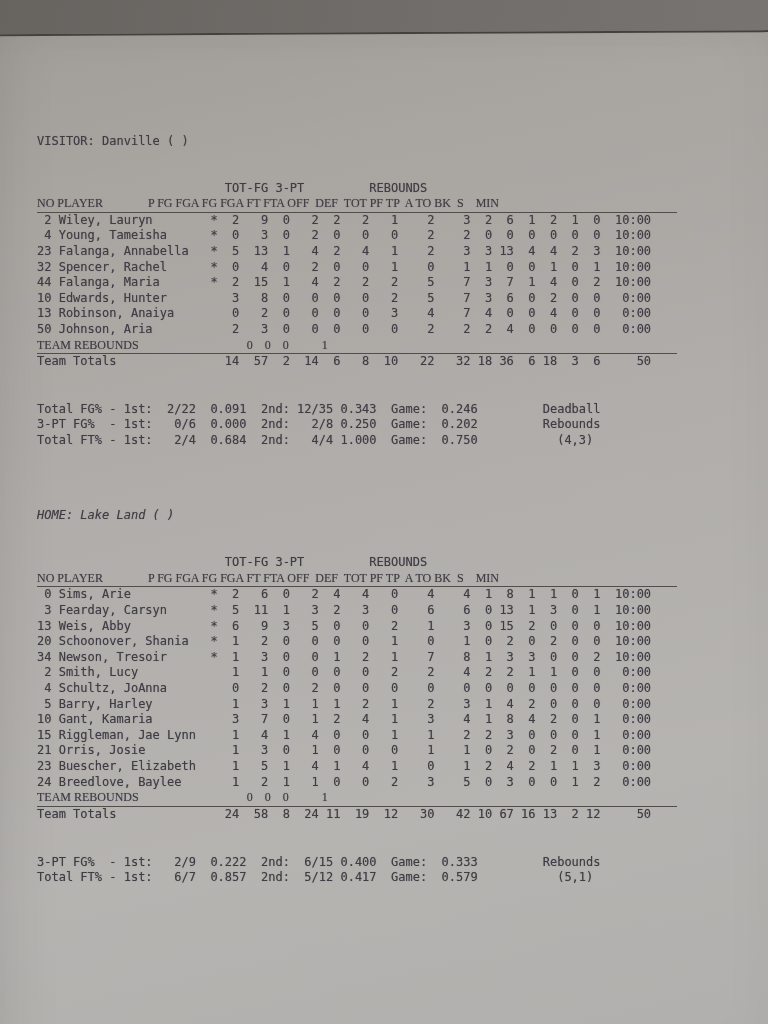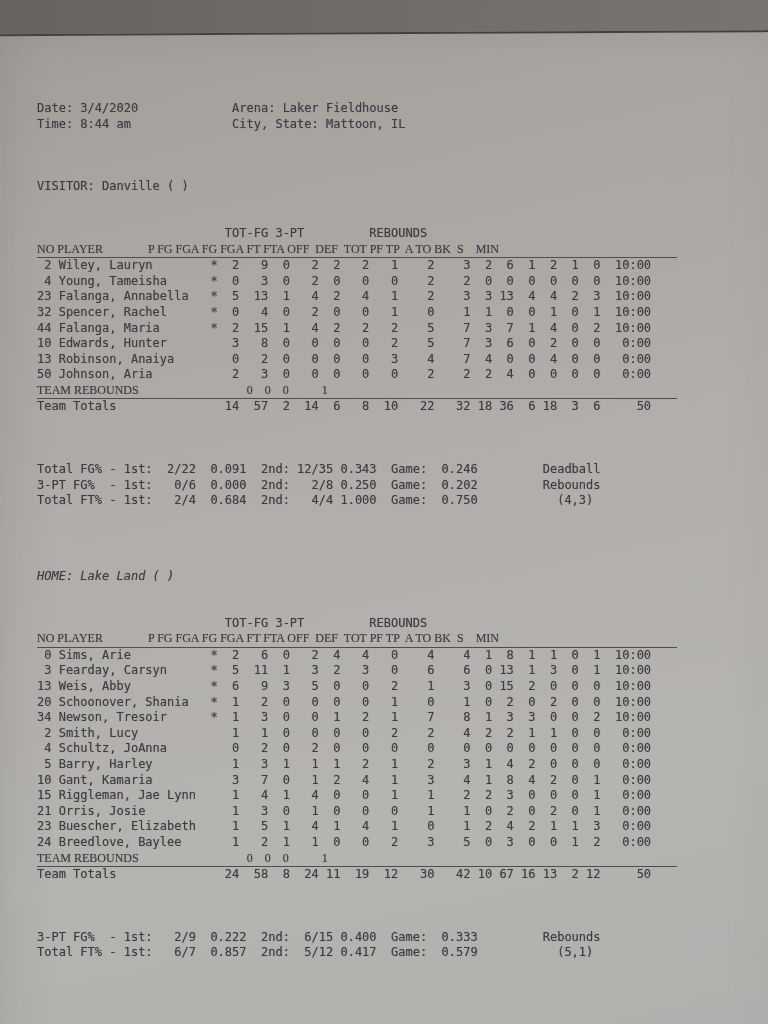--- a/index.html
+++ b/index.html
@@ -15,32 +15,31 @@
     background:linear-gradient(168deg,#a19d98 0%,#a9a5a1 16%,#b0adaa 42%,#b6b4b1 72%,#b1afad 100%);
     box-shadow:inset 40px 0 70px -40px rgba(0,0,0,0.14), inset -25px -15px 90px -50px rgba(0,0,0,0.10);
   }
   .sheet{
     position:absolute;left:37px;top:70px;width:640px;
     font-size:12px;line-height:15.6px;color:#3f3d44;
     white-space:pre;text-shadow:0 0 0.8px rgba(62,60,67,0.5);
   }
   .ln{white-space:pre;height:15.6px;}
   .u{border-bottom:1.2px solid #504d4a;font-family:Liberation Serif, serif;}
-  #visitor-title{}
+  #visitor-title{margin-top:17px;}
   #home-title{margin-top:13px;font-style:italic;}
   .grp-gap{margin-top:0;}
-  .pct-block{margin-top:16px;}
+  .pct-block{margin-top:1px;}
 </style>
 </head>
 <body>
 
 <div class="paper"></div>
 
 <div class="sheet">
-  <div id="game-info"><div class="ln">Date: 3/4/2020             Arena: Laker Fieldhouse</div><div class="ln">Time: 8:44 am              City, State: Mattoon, IL</div></div>
 
   <div class="ln" id="visitor-title">VISITOR: Danville ( )</div>
   <div id="visitor-table"><div class="ln grp-gap">                          TOT-FG 3-PT         REBOUNDS</div><div class="ln u">NO PLAYER               P FG FGA FG FGA FT FTA OFF  DEF  TOT PF TP  A TO BK  S    MIN</div><div class="ln"> 2 Wiley, Lauryn        *  2   9  0   2  2   2   1    2    3  2  6  1  2  1  0  10:00</div><div class="ln"> 4 Young, Tameisha      *  0   3  0   2  0   0   0    2    2  0  0  0  0  0  0  10:00</div><div class="ln">23 Falanga, Annabella   *  5  13  1   4  2   4   1    2    3  3 13  4  4  2  3  10:00</div><div class="ln">32 Spencer, Rachel      *  0   4  0   2  0   0   1    0    1  1  0  0  1  0  1  10:00</div><div class="ln">44 Falanga, Maria       *  2  15  1   4  2   2   2    5    7  3  7  1  4  0  2  10:00</div><div class="ln">10 Edwards, Hunter         3   8  0   0  0   0   2    5    7  3  6  0  2  0  0   0:00</div><div class="ln">13 Robinson, Anaiya        0   2  0   0  0   0   3    4    7  4  0  0  4  0  0   0:00</div><div class="ln">50 Johnson, Aria           2   3  0   0  0   0   0    2    2  2  4  0  0  0  0   0:00</div><div class="ln u">TEAM REBOUNDS                                    0    0    0           1             </div><div class="ln">Team Totals               14  57  2  14  6   8  10   22   32 18 36  6 18  3  6     50</div></div>
   <div class="pct-block" id="visitor-pct"><div class="ln">Total FG% - 1st:  2/22  0.091  2nd: 12/35 0.343  Game:  0.246         Deadball</div><div class="ln">3-PT FG%  - 1st:   0/6  0.000  2nd:   2/8 0.250  Game:  0.202         Rebounds</div><div class="ln">Total FT% - 1st:   2/4  0.684  2nd:   4/4 1.000  Game:  0.750           (4,3)</div></div>
 
   <div class="ln" id="home-title">HOME: Lake Land ( )</div>
   <div id="home-table"><div class="ln grp-gap">                          TOT-FG 3-PT         REBOUNDS</div><div class="ln u">NO PLAYER               P FG FGA FG FGA FT FTA OFF  DEF  TOT PF TP  A TO BK  S    MIN</div><div class="ln"> 0 Sims, Arie           *  2   6  0   2  4   4   0    4    4  1  8  1  1  0  1  10:00</div><div class="ln"> 3 Fearday, Carsyn      *  5  11  1   3  2   3   0    6    6  0 13  1  3  0  1  10:00</div><div class="ln">13 Weis, Abby           *  6   9  3   5  0   0   2    1    3  0 15  2  0  0  0  10:00</div><div class="ln">20 Schoonover, Shania   *  1   2  0   0  0   0   1    0    1  0  2  0  2  0  0  10:00</div><div class="ln">34 Newson, Tresoir      *  1   3  0   0  1   2   1    7    8  1  3  3  0  0  2  10:00</div><div class="ln"> 2 Smith, Lucy             1   1  0   0  0   0   2    2    4  2  2  1  1  0  0   0:00</div><div class="ln"> 4 Schultz, JoAnna         0   2  0   2  0   0   0    0    0  0  0  0  0  0  0   0:00</div><div class="ln"> 5 Barry, Harley           1   3  1   1  1   2   1    2    3  1  4  2  0  0  0   0:00</div><div class="ln">10 Gant, Kamaria           3   7  0   1  2   4   1    3    4  1  8  4  2  0  1   0:00</div><div class="ln">15 Riggleman, Jae Lynn     1   4  1   4  0   0   1    1    2  2  3  0  0  0  1   0:00</div><div class="ln">21 Orris, Josie            1   3  0   1  0   0   0    1    1  0  2  0  2  0  1   0:00</div><div class="ln">23 Buescher, Elizabeth     1   5  1   4  1   4   1    0    1  2  4  2  1  1  3   0:00</div><div class="ln">24 Breedlove, Baylee       1   2  1   1  0   0   2    3    5  0  3  0  0  1  2   0:00</div><div class="ln u">TEAM REBOUNDS                                    0    0    0           1             </div><div class="ln">Team Totals               24  58  8  24 11  19  12   30   42 10 67 16 13  2 12     50</div></div>
   <div class="pct-block" id="home-pct"><div class="ln">3-PT FG%  - 1st:   2/9  0.222  2nd:  6/15 0.400  Game:  0.333         Rebounds</div><div class="ln">Total FT% - 1st:   6/7  0.857  2nd:  5/12 0.417  Game:  0.579           (5,1)</div></div>
 
   

